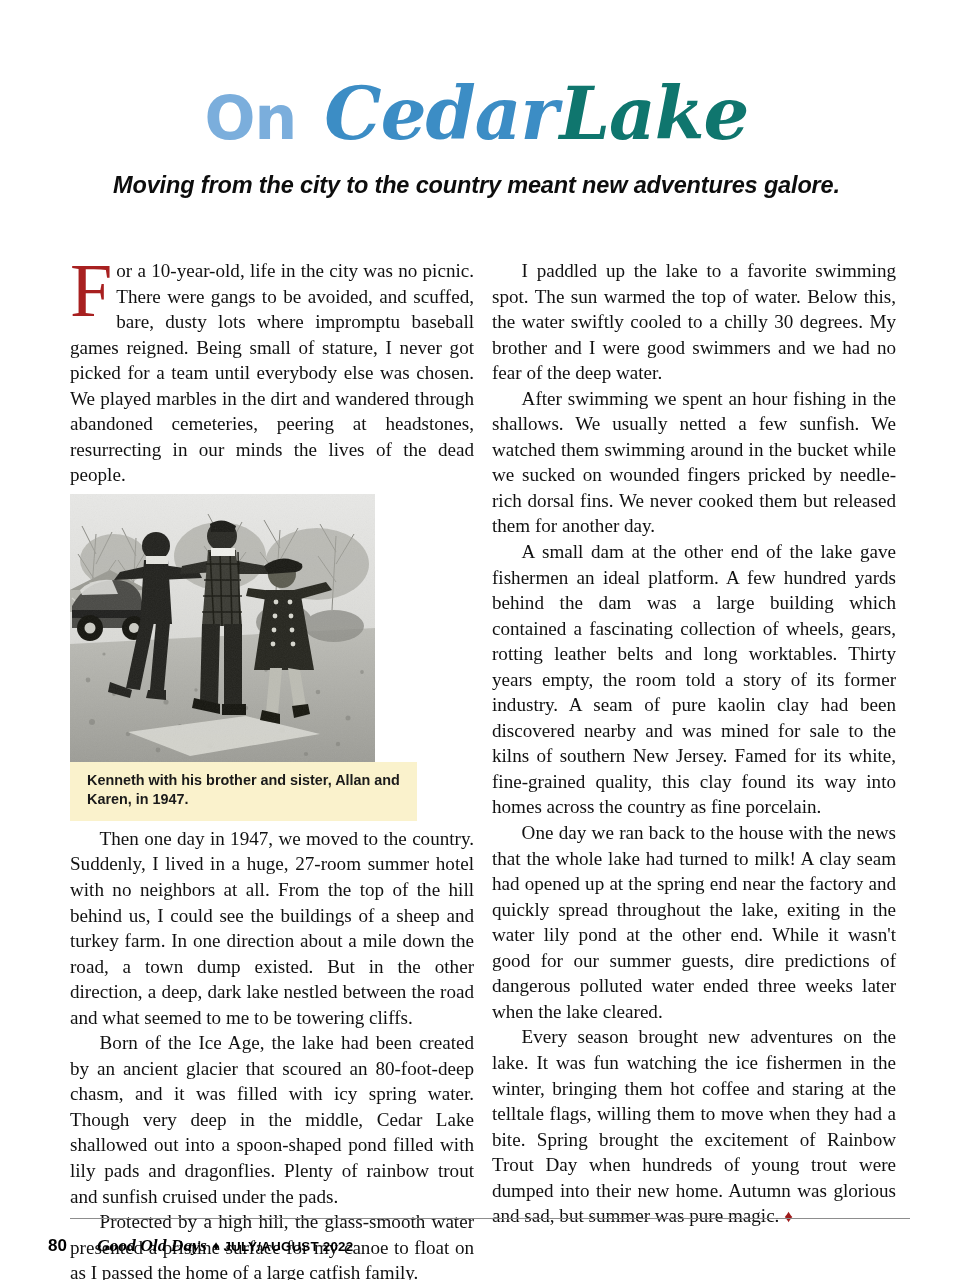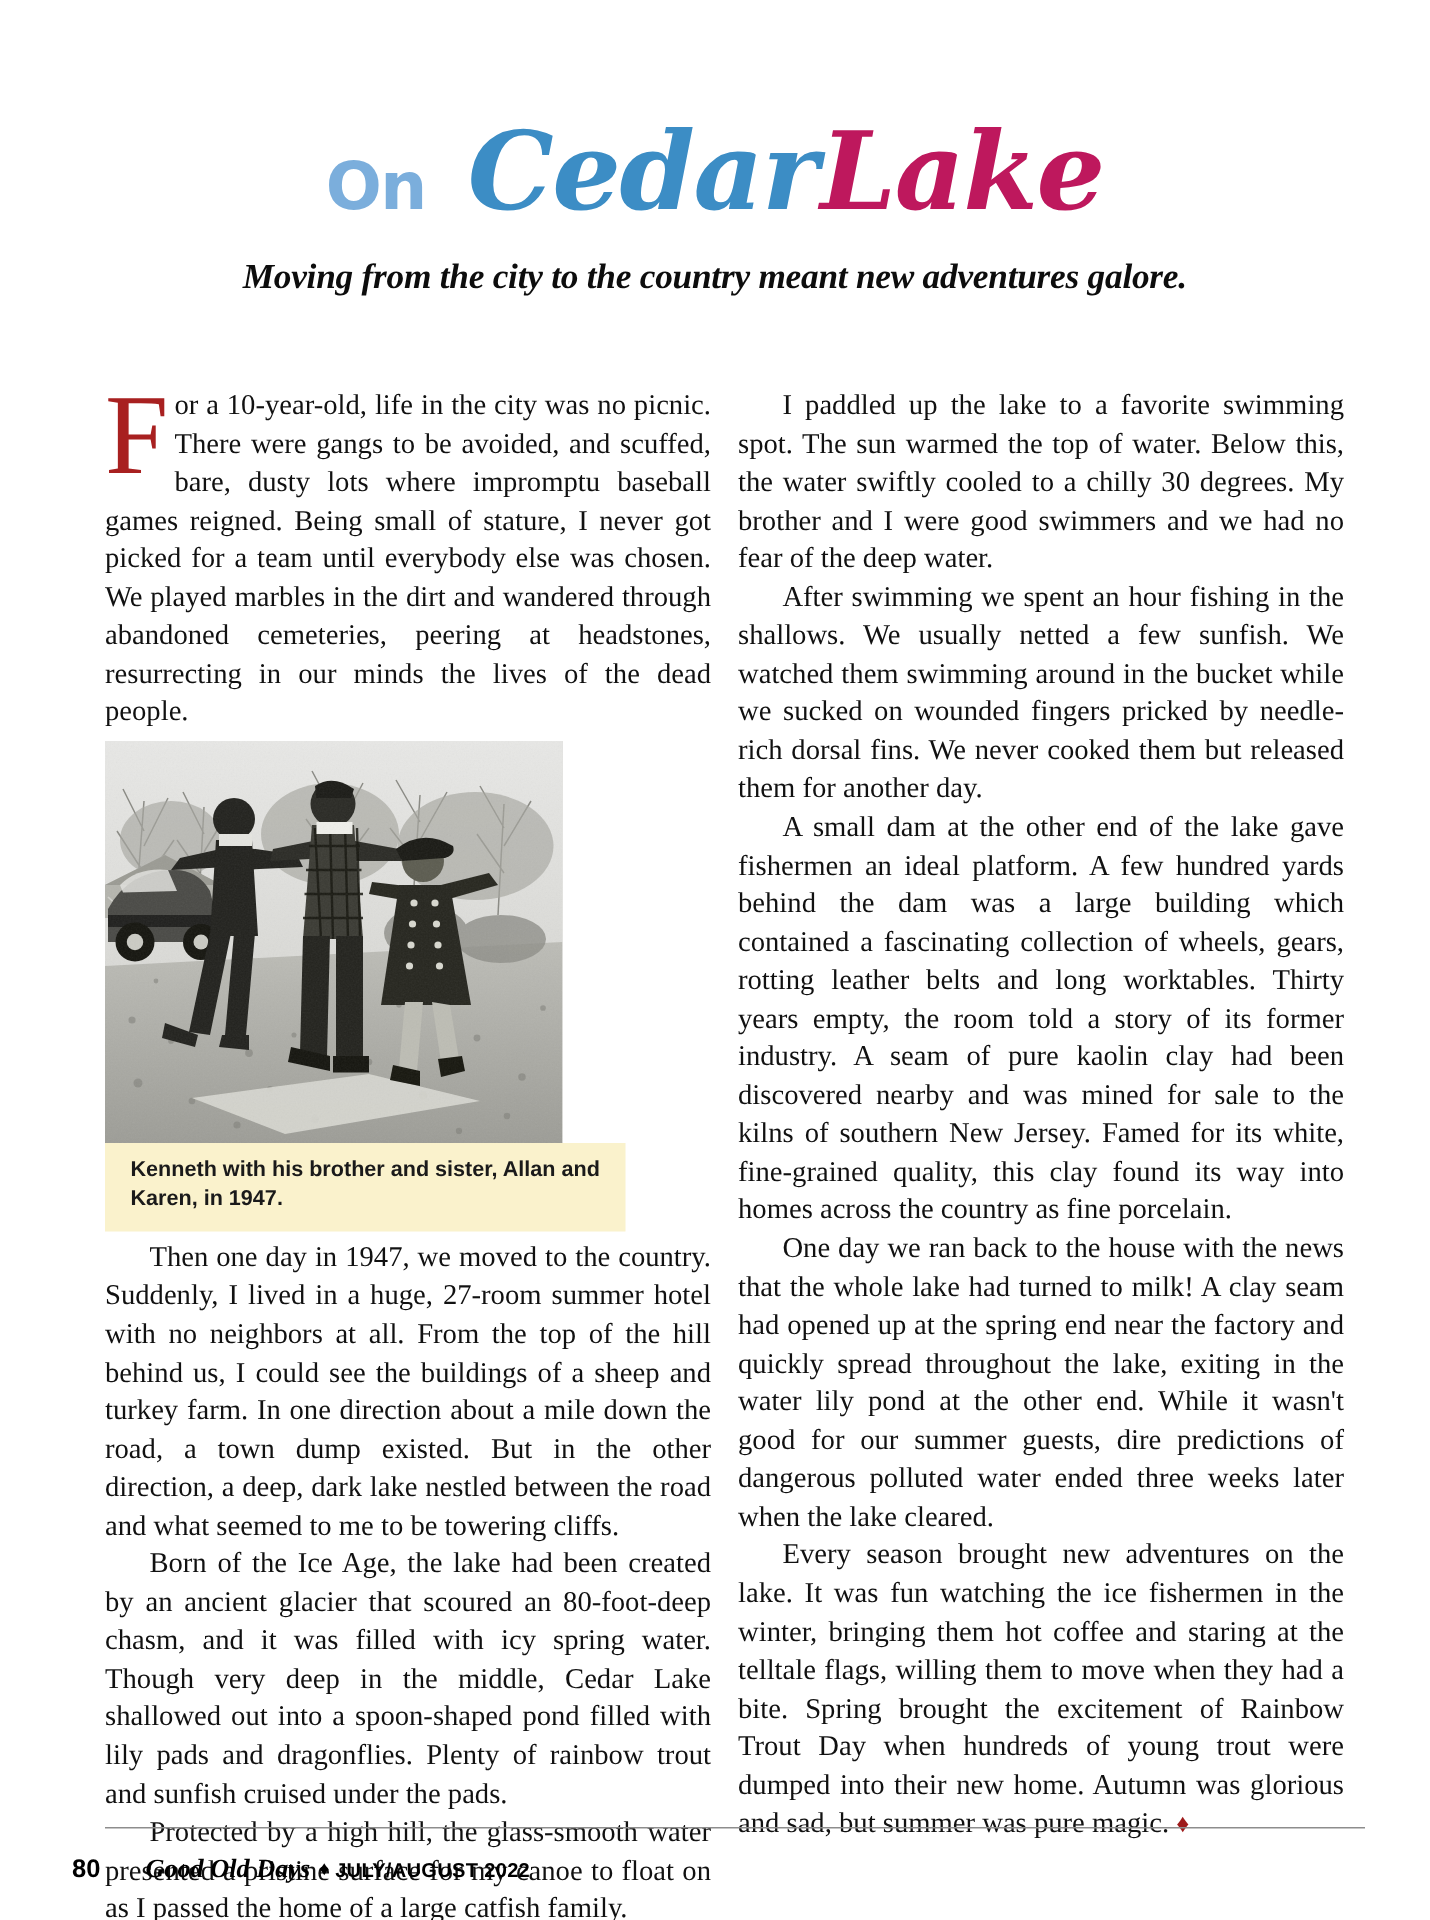--- a/index.html
+++ b/index.html
@@ -25,54 +25,54 @@
     width: 953px;
     text-align: center;
   }
   .title-line {
     white-space: nowrap;
     line-height: 1;
   }
   .title-on {
     font-family: "DejaVu Sans", sans-serif;
     font-weight: bold;
-    font-size: 44px;
+    font-size: 60px;
     color: #7BAEDC;
     letter-spacing: -1px;
     vertical-align: baseline;
     margin-top: 23px;
   }
   .title-cedar {
     font-family: "DejaVu Serif", serif;
     font-weight: bold;
     font-style: italic;
     font-size: 72px;
     color: #3C8DC5;
     letter-spacing: -1px;
     margin-left: 28px;
     vertical-align: baseline;
   }
   .title-lake {
     font-family: "DejaVu Serif", serif;
     font-weight: bold;
     font-style: italic;
     font-size: 72px;
-    color: #be185d;
+    color: #0f766e;
     letter-spacing: -1px;
     margin-left: 2px;
     vertical-align: baseline;
   }
 
   .subtitle {
     position: absolute;
     left: 0;
     top: 172px;
     width: 953px;
     text-align: center;
-    font-family: Liberation Serif, serif;
+    font-family: Liberation Sans, sans-serif;
     font-weight: bold;
     font-style: italic;
     font-size: 23.5px;
     letter-spacing: -0.15px;
     color: #0d0d0d;
   }
   .byline {
     position: absolute;
     left: 0;
     top: 216px;

